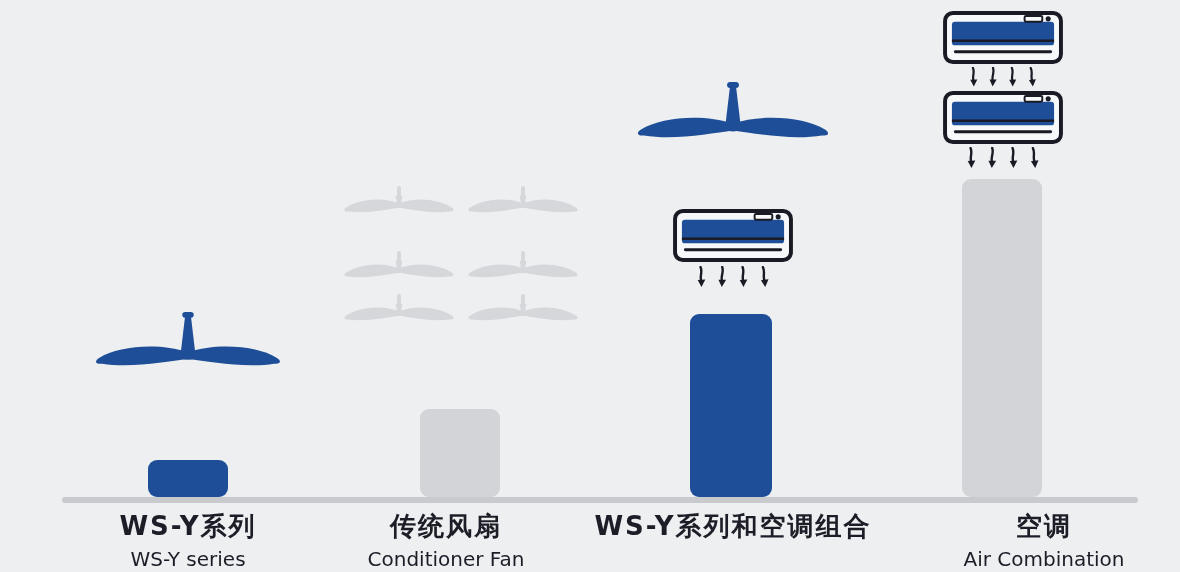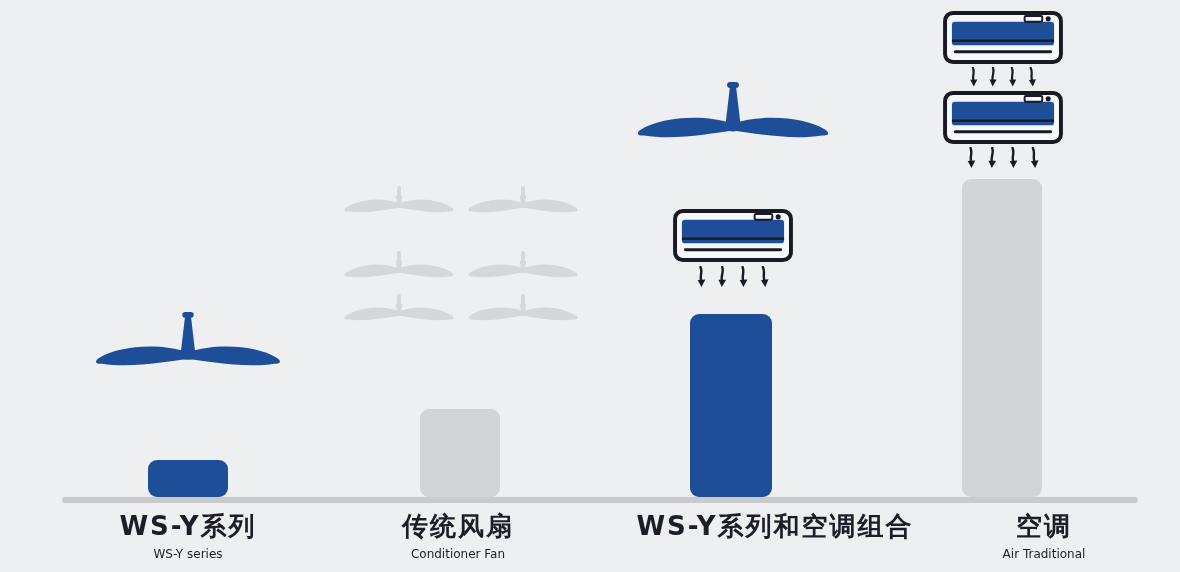--- a/index.html
+++ b/index.html
@@ -30,25 +30,25 @@
   .ac-c3{left:672px;top:208px;width:122px;height:55px}
   .arrows-c3{left:691px;top:266px;width:84px;height:25px}
   .ac-c4a{left:942px;top:10px;width:122px;height:55px}
   .arrows-c4a{left:961px;top:67px;width:84px;height:23px}
   .ac-c4b{left:942px;top:90px;width:122px;height:55px}
   .arrows-c4b{left:961px;top:147px;width:84px;height:25px}
 
   .zh{position:absolute;top:509px;font-size:26px;font-weight:600;
     color:var(--text,#1d1d27);letter-spacing:2px;white-space:nowrap;
     transform:translateX(-50%)}
-  .en{position:absolute;top:547px;font-size:12px;font-weight:500;
+  .en{position:absolute;top:547px;font-size:20px;font-weight:500;
     color:var(--text,#1d1d27);white-space:nowrap;transform:translateX(-50%)}
   .zh-c1,.en-c1{left:188px}
-  .zh-c2,.en-c2{left:458px}
-  .zh-c3,.en-c3{left:775px}
+  .zh-c2,.en-c2{left:446px}
+  .zh-c3,.en-c3{left:733px}
   .zh-c4,.en-c4{left:1044px}
 
   .c-blue{fill:var(--blue,#1f4e99)}
   .c-grayfan{fill:var(--fan-gray,#d6d7da)}
   .c-ink{fill:var(--ink,#1a1a24)}
   .ac-frame{fill:#f7f8f9;stroke:var(--ink,#1a1a24);stroke-width:4}
   .ac-display{fill:#f7f8f9;stroke:var(--ink,#1a1a24);stroke-width:2}
   .arrow path{fill:none;stroke:var(--ink,#1a1a24);stroke-width:2.5;stroke-linecap:round}
   .arrow polygon{fill:var(--ink,#1a1a24)}
 </style>
@@ -156,15 +156,15 @@
 
   <div class="zh zh-c1">WS-Y系列</div>
   <div class="en en-c1">WS-Y series</div>
 
   <div class="zh zh-c2">传统风扇</div>
   <div class="en en-c2">Conditioner Fan</div>
 
   <div class="zh zh-c3">WS-Y系列和空调组合</div>
 
   <div class="zh zh-c4">空调</div>
-  <div class="en en-c4">Air Traditional</div>
+  <div class="en en-c4">Air Combination</div>
 
 </div>
 
 </body></html>

